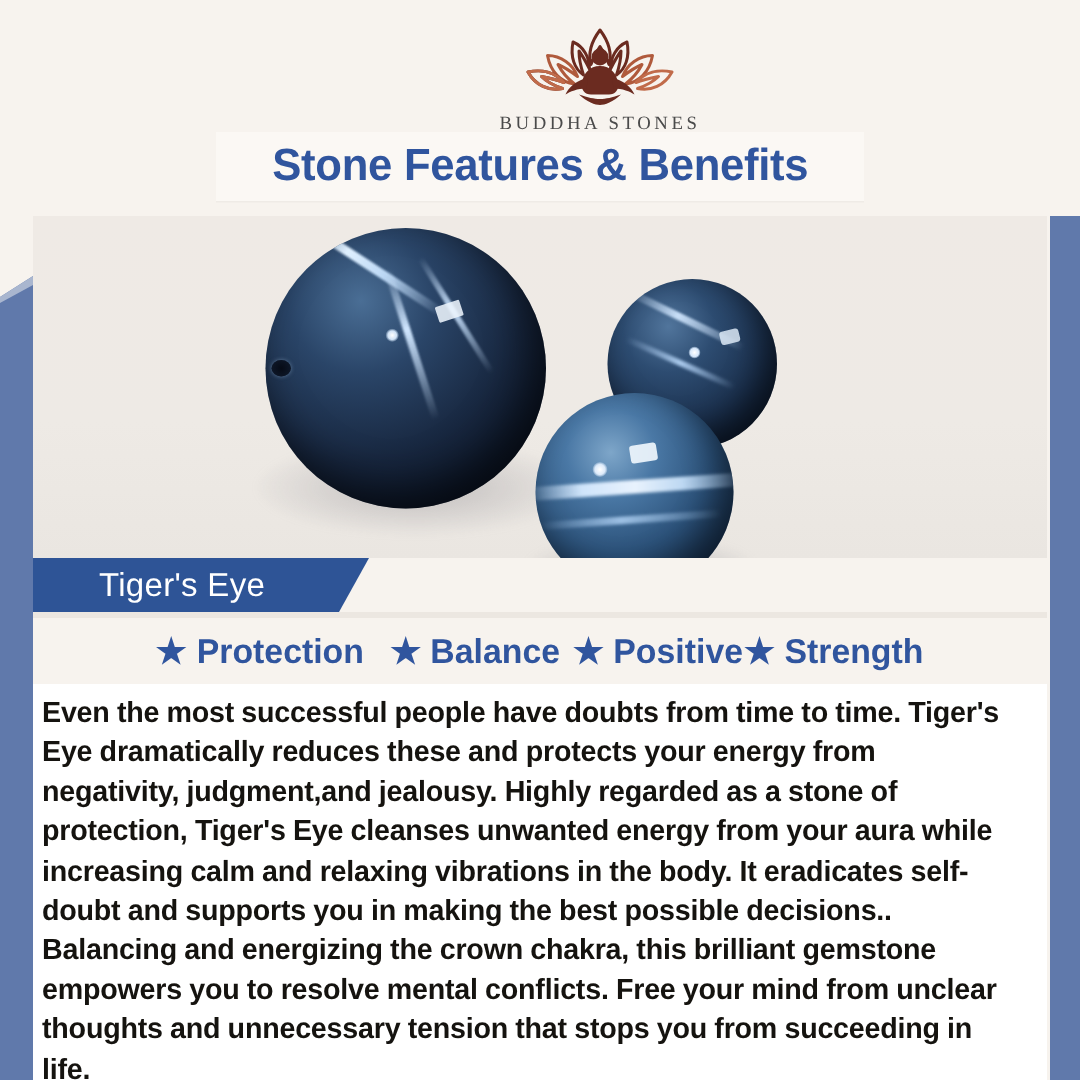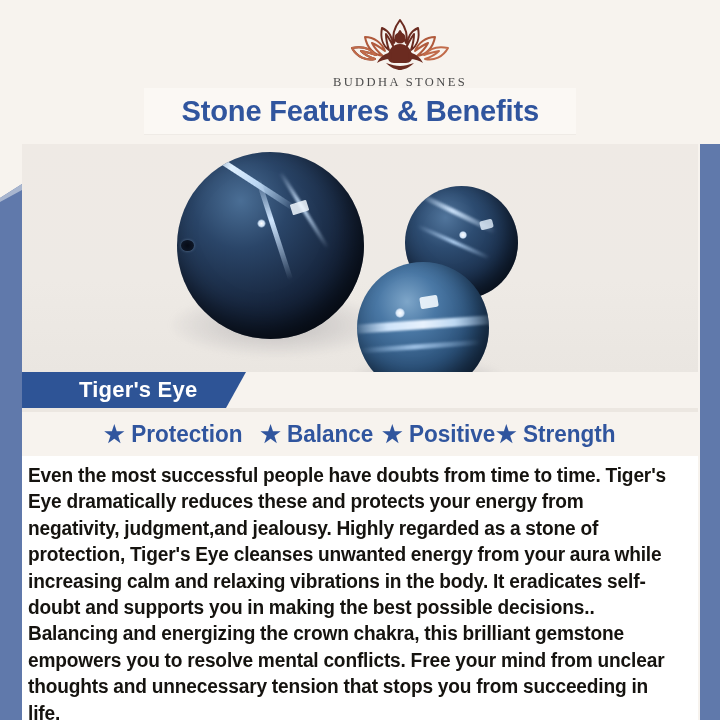--- a/index.html
+++ b/index.html
@@ -265,24 +265,24 @@
     left: 22px;
     top: 372px;
     width: 224px;
     height: 36px;
     background: #2e5496;
     clip-path: polygon(0 0, 224px 0, 204px 36px, 0 36px);
     display: flex;
     align-items: center;
   }
   .stone-tag .tag-label {
-    margin-left: 57px;
+    margin-left: 44px;
     color: #ffffff;
     font-size: 22px;
-    font-weight: bold;
+    font-weight: normal;
     letter-spacing: 0.2px;
   }
   .tag-strip {
     position: absolute;
     left: 22px;
     top: 408px;
     width: 676px;
     height: 4px;
     background: #ece7e1;
   }

